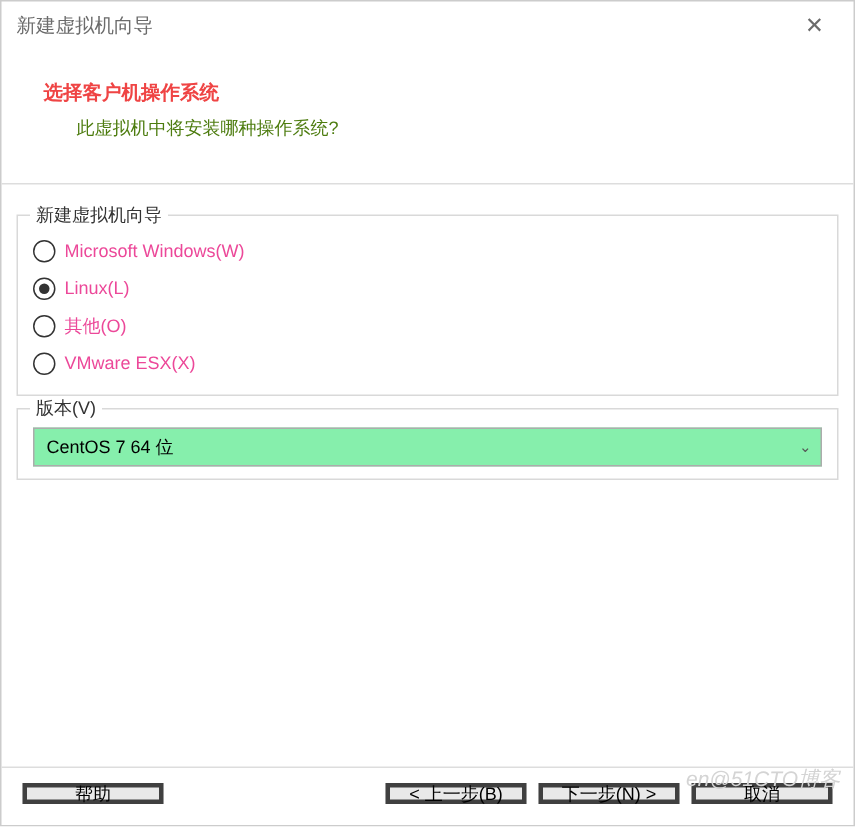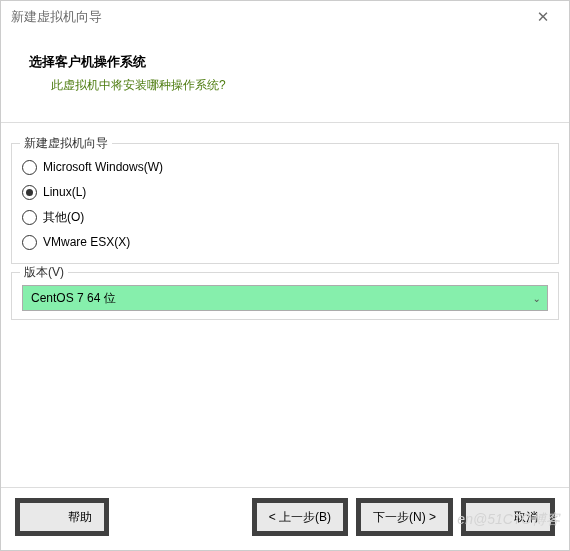--- a/index.html
+++ b/index.html
@@ -8,36 +8,36 @@
       font-size: 12px;
       background: #fff;
       width: 570px;
       height: 551px;
       overflow: hidden;
     }
     .window { width: 570px; height: 551px; border: 1px solid #ccc; background: #fff; display: flex; flex-direction: column; gap: 10px; }
     .titlebar { display: flex; align-items: center; justify-content: space-between; height: 32px; padding: 0 6px 0 10px; color: #6b6b6b; font-size: 13px; }
     .titlebar-close { width: 40px; text-align: center; font-size: 15px; color: #6b6b6b; cursor: default; }
     .header { padding: 10px 22px 18px 28px; }
-    .header-title { font-size: 13px; font-weight: bold; color: #000000; margin-bottom: 6px; }
+    .header-title { font-size: 13px; font-weight: bold; color: #ef4444; margin-bottom: 6px; }
     .header-subtitle { font-size: 12px; color: #4d7c0f; padding-left: 22px; }
     .divider { border: none; border-top: 1px solid #ddd; margin: 0; }
     .content { padding: 10px 10px 0 10px; flex: 1; }
     .fieldset { border: 1px solid #d9d9d9; margin-bottom: 8px; padding: 10px 10px 8px 10px; position: relative; }
     .fieldset-legend { position: absolute; top: -9px; left: 8px; background: #fff; padding: 0 4px; font-size: 12px; color: #333; }
     .radio-row { display: flex; align-items: center; height: 24px; margin: 1px 0; cursor: default; }
     .radio-circle { width: 15px; height: 15px; border: 1px solid #333; border-radius: 50%; margin-right: 6px; display: flex; align-items: center; justify-content: center; flex-shrink: 0; }
     .radio-dot { width: 7px; height: 7px; background: #333; border-radius: 50%; }
-    .radio-label { font-size: 12px; color: #000000; }
+    .radio-label { font-size: 12px; color: #ec4899; }
     .select { display: flex; align-items: center; justify-content: space-between; border: 1px solid #acacac; height: 26px; padding: 0 6px 0 8px; background: #86efac; margin-top: 2px; cursor: default; }
     .select-text { font-size: 12px; color: #000; }
     .select-chevron { font-size: 10px; color: #555; }
     .footer { display: flex; align-items: center; padding: 10px 14px 14px 14px; gap: 8px; border-top: 1px solid #ddd; }
     .footer-spacer { flex: 1; }
-    .btn { min-width: 94px; height: 38px; border: 5px solid #404040; background: #e9e9e9; font-size: 12px; color: #000; display: flex; align-items: center; justify-content: flex-end; cursor: default; padding: 0 12px; }
+    .btn { min-width: 94px; height: 14px; border: 3px solid #404040; background: #e9e9e9; font-size: 12px; color: #000; display: flex; align-items: center; justify-content: center; cursor: default; padding: 0 12px; }
     .watermark { position: absolute; right: 10px; bottom: 22px; color: #d4d4d4; font-size: 14px; font-style: italic; pointer-events: none; }
   </style>
 </head>
 <body>
 
 <div class="window">
   <div class="titlebar">
     <span>新建虚拟机向导</span>
     <span class="titlebar-close">✕</span>
   </div>

